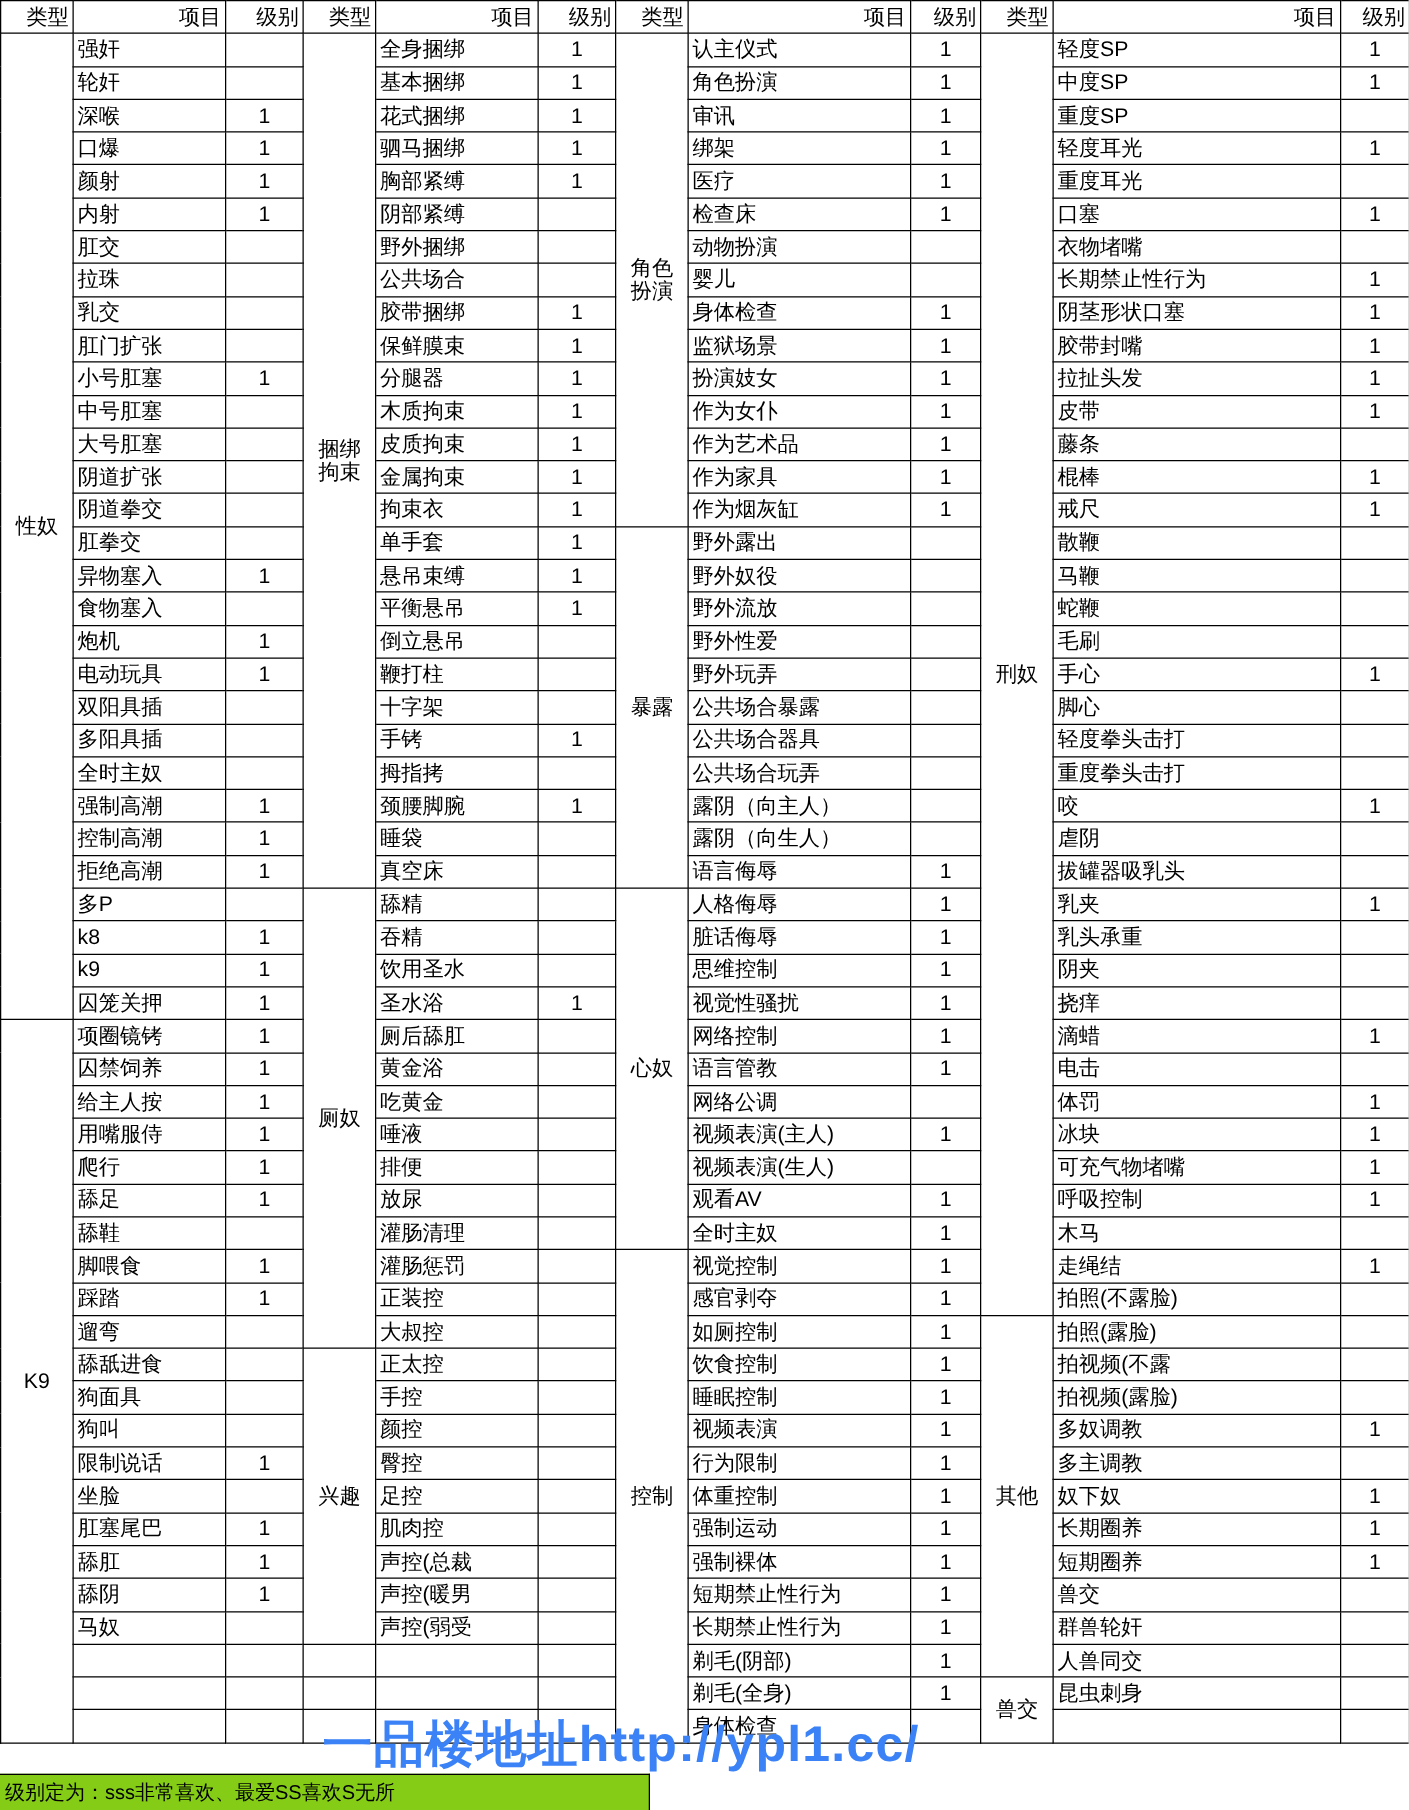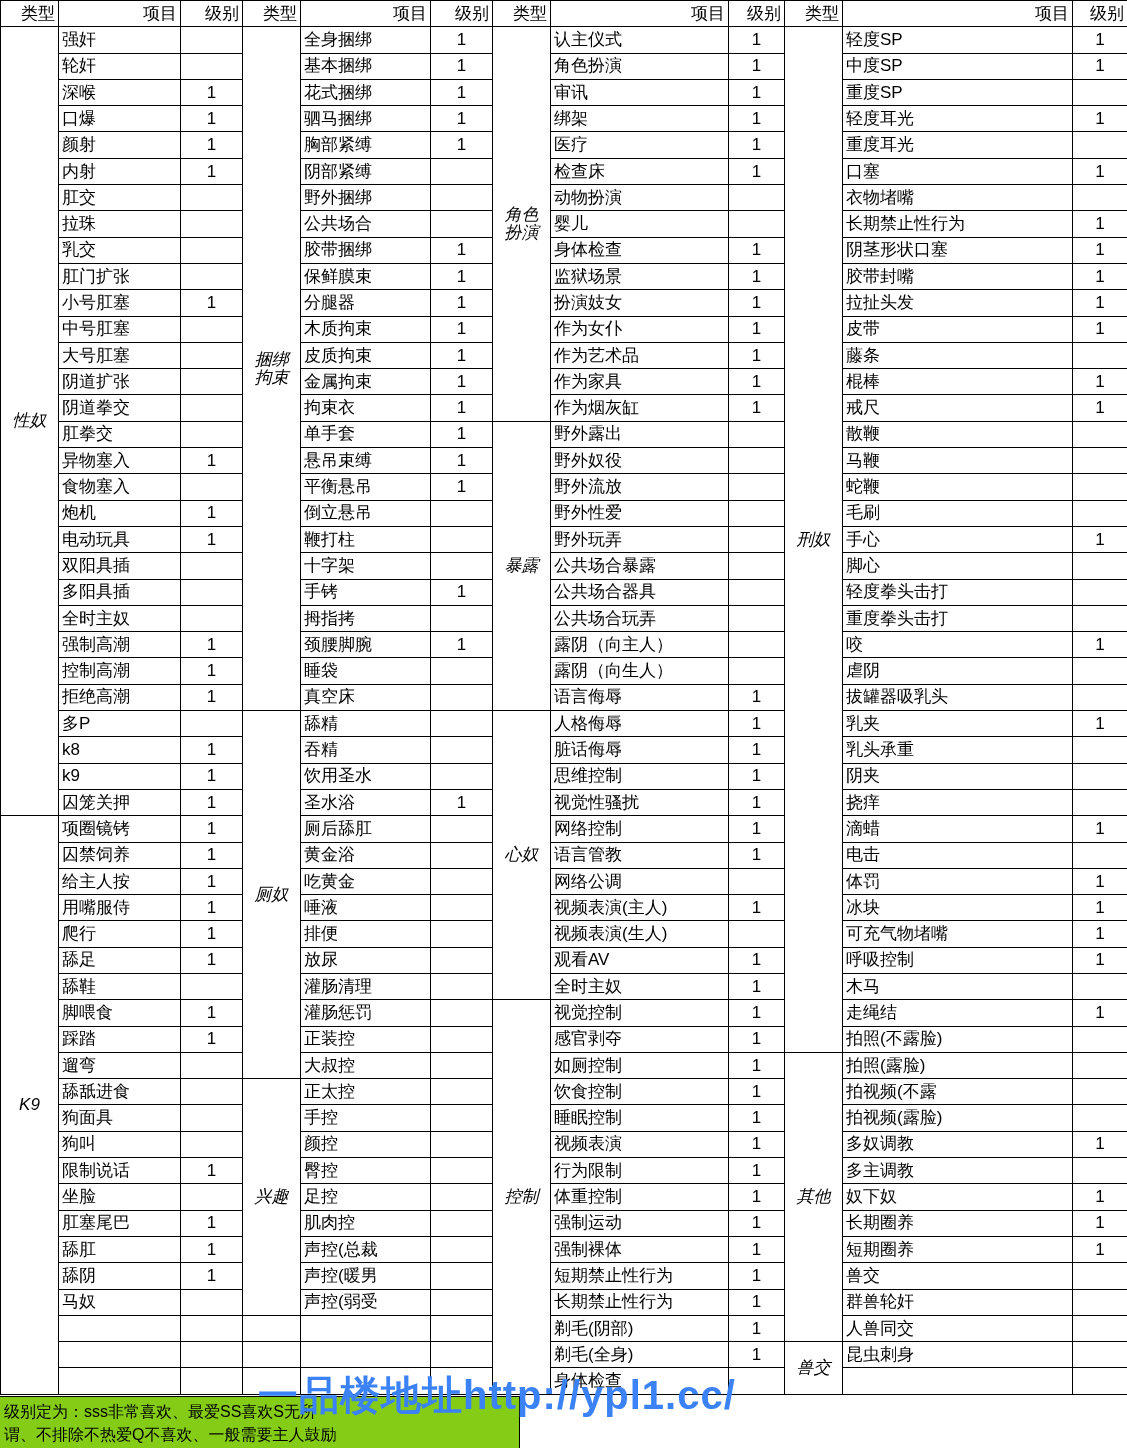--- a/index.html
+++ b/index.html
@@ -28,21 +28,20 @@
     padding: 0 3px;
     white-space: nowrap;
     overflow: hidden;
     vertical-align: middle;
     line-height: 1.05;
   }
   td.cat {
     text-align: center;
     font-size: 17px;
     vertical-align: middle;
-    font-style: italic;
   }
   td.item { text-align: left; }
   td.lvl { text-align: center; }
   td.blank { border: 1px solid #000; }
   .hdr { text-align: right; }
   
   col.c-cat  { width: 58px; }
   col.c-item { width: 122px; }
   col.c-lvl  { width: 62px; }
   col.c-cat2 { width: 58px; }
@@ -653,17 +652,16 @@
           <td class="item">身体检查</td>
           <td class="lvl"></td>
           <td class="item"></td>
           <td class="lvl"></td>
         </tr>
       </tbody>
   </table>
 
   <div id="legend">
     <div>级别定为：sss非常喜欢、最爱SS喜欢S无所</div>
-    <div>谓、不排除不热爱Q不喜欢、一般需要主人鼓励</div>
   </div>
 
   <div id="watermark">一品楼地址http://ypl1.cc/</div>
 </div>
 
 </body></html>

